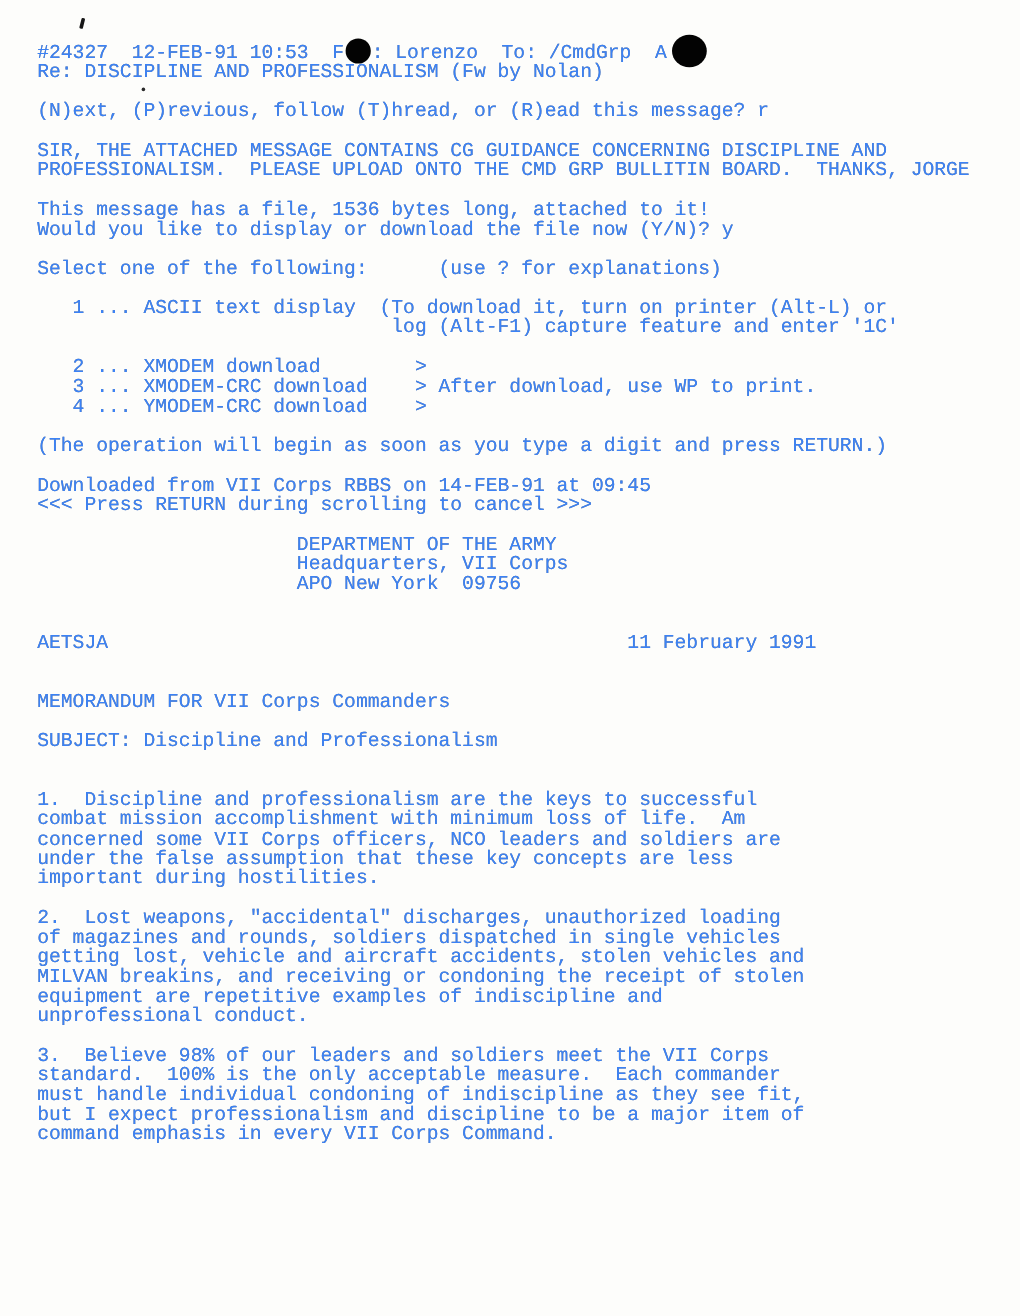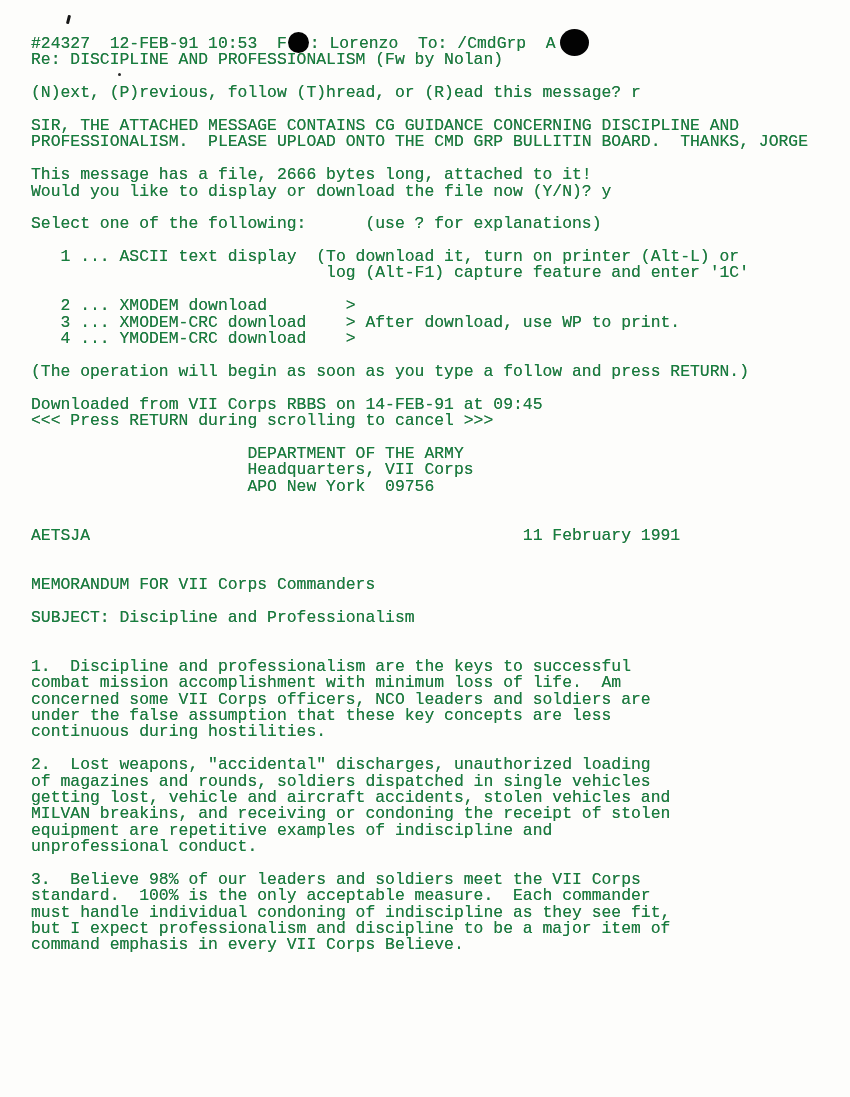--- a/index.html
+++ b/index.html
@@ -9,21 +9,21 @@
   }
   .page {
     position: relative;
     width: 850px;
     height: 1097px;
     margin: 0 auto;
     background: #fdfdfb;
     overflow: hidden;
     font-family: "Liberation Mono", "DejaVu Sans Mono", monospace;
     font-size: 16.4px;
-    color: #15803d;
+    color: #3b82f6;
     text-shadow: 0 0 0.4px rgba(10,10,10,0.55);
   }
   .doc {
     position: absolute;
     left: 31px;
     top: 36px;
     right: 4px;
   }
   .line {
     white-space: pre;
@@ -79,33 +79,33 @@
   <div class="doc">
     <div class="line header-line"><span>#24327  12-FEB-91 10:53  F</span><span class="dot small"></span><span>: Lorenzo  To: /CmdGrp  A</span><span class="dot large"></span></div>
     <div class="line">Re: DISCIPLINE AND PROFESSIONALISM (Fw by Nolan)</div>
     <div id="body-lines">
         <div class="line">&nbsp;</div>
         <div class="line">(N)ext, (P)revious, follow (T)hread, or (R)ead this message? r</div>
         <div class="line">&nbsp;</div>
         <div class="line">SIR, THE ATTACHED MESSAGE CONTAINS CG GUIDANCE CONCERNING DISCIPLINE AND</div>
         <div class="line">PROFESSIONALISM.  PLEASE UPLOAD ONTO THE CMD GRP BULLITIN BOARD.  THANKS, JORGE</div>
         <div class="line">&nbsp;</div>
-        <div class="line">This message has a file, 2666 bytes long, attached to it!</div>
+        <div class="line">This message has a file, 1536 bytes long, attached to it!</div>
         <div class="line">Would you like to display or download the file now (Y/N)? y</div>
         <div class="line">&nbsp;</div>
         <div class="line">Select one of the following:      (use ? for explanations)</div>
         <div class="line">&nbsp;</div>
         <div class="line">   1 ... ASCII text display  (To download it, turn on printer (Alt-L) or</div>
         <div class="line">                              log (Alt-F1) capture feature and enter '1C'</div>
         <div class="line">&nbsp;</div>
         <div class="line">   2 ... XMODEM download        &gt;</div>
         <div class="line">   3 ... XMODEM-CRC download    &gt; After download, use WP to print.</div>
         <div class="line">   4 ... YMODEM-CRC download    &gt;</div>
         <div class="line">&nbsp;</div>
-        <div class="line">(The operation will begin as soon as you type a follow and press RETURN.)</div>
+        <div class="line">(The operation will begin as soon as you type a digit and press RETURN.)</div>
         <div class="line">&nbsp;</div>
         <div class="line">Downloaded from VII Corps RBBS on 14-FEB-91 at 09:45</div>
         <div class="line">&lt;&lt;&lt; Press RETURN during scrolling to cancel &gt;&gt;&gt;</div>
         <div class="line">&nbsp;</div>
         <div class="line">                      DEPARTMENT OF THE ARMY</div>
         <div class="line">                      Headquarters, VII Corps</div>
         <div class="line">                      APO New York  09756</div>
         <div class="line">&nbsp;</div>
         <div class="line">&nbsp;</div>
         <div class="line">AETSJA                                            11 February 1991</div>
@@ -113,29 +113,29 @@
         <div class="line">&nbsp;</div>
         <div class="line">MEMORANDUM FOR VII Corps Commanders</div>
         <div class="line">&nbsp;</div>
         <div class="line">SUBJECT: Discipline and Professionalism</div>
         <div class="line">&nbsp;</div>
         <div class="line">&nbsp;</div>
         <div class="line">1.  Discipline and professionalism are the keys to successful</div>
         <div class="line">combat mission accomplishment with minimum loss of life.  Am</div>
         <div class="line">concerned some VII Corps officers, NCO leaders and soldiers are</div>
         <div class="line">under the false assumption that these key concepts are less</div>
-        <div class="line">continuous during hostilities.</div>
+        <div class="line">important during hostilities.</div>
         <div class="line">&nbsp;</div>
         <div class="line">2.  Lost weapons, "accidental" discharges, unauthorized loading</div>
         <div class="line">of magazines and rounds, soldiers dispatched in single vehicles</div>
         <div class="line">getting lost, vehicle and aircraft accidents, stolen vehicles and</div>
         <div class="line">MILVAN breakins, and receiving or condoning the receipt of stolen</div>
         <div class="line">equipment are repetitive examples of indiscipline and</div>
         <div class="line">unprofessional conduct.</div>
         <div class="line">&nbsp;</div>
         <div class="line">3.  Believe 98% of our leaders and soldiers meet the VII Corps</div>
         <div class="line">standard.  100% is the only acceptable measure.  Each commander</div>
         <div class="line">must handle individual condoning of indiscipline as they see fit,</div>
         <div class="line">but I expect professionalism and discipline to be a major item of</div>
-        <div class="line">command emphasis in every VII Corps Believe.</div>
+        <div class="line">command emphasis in every VII Corps Command.</div>
       </div>
   </div>
 </div>
 
 </body></html>

